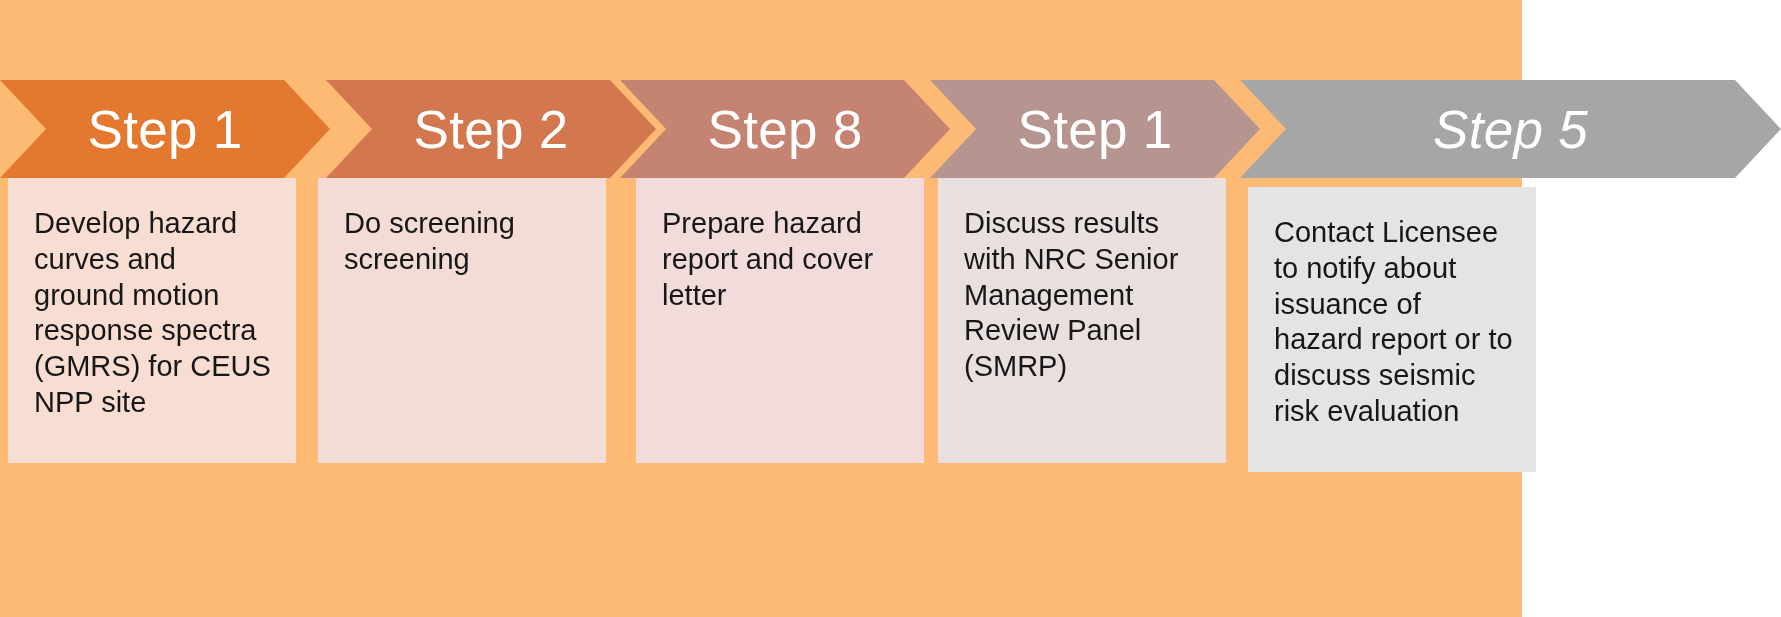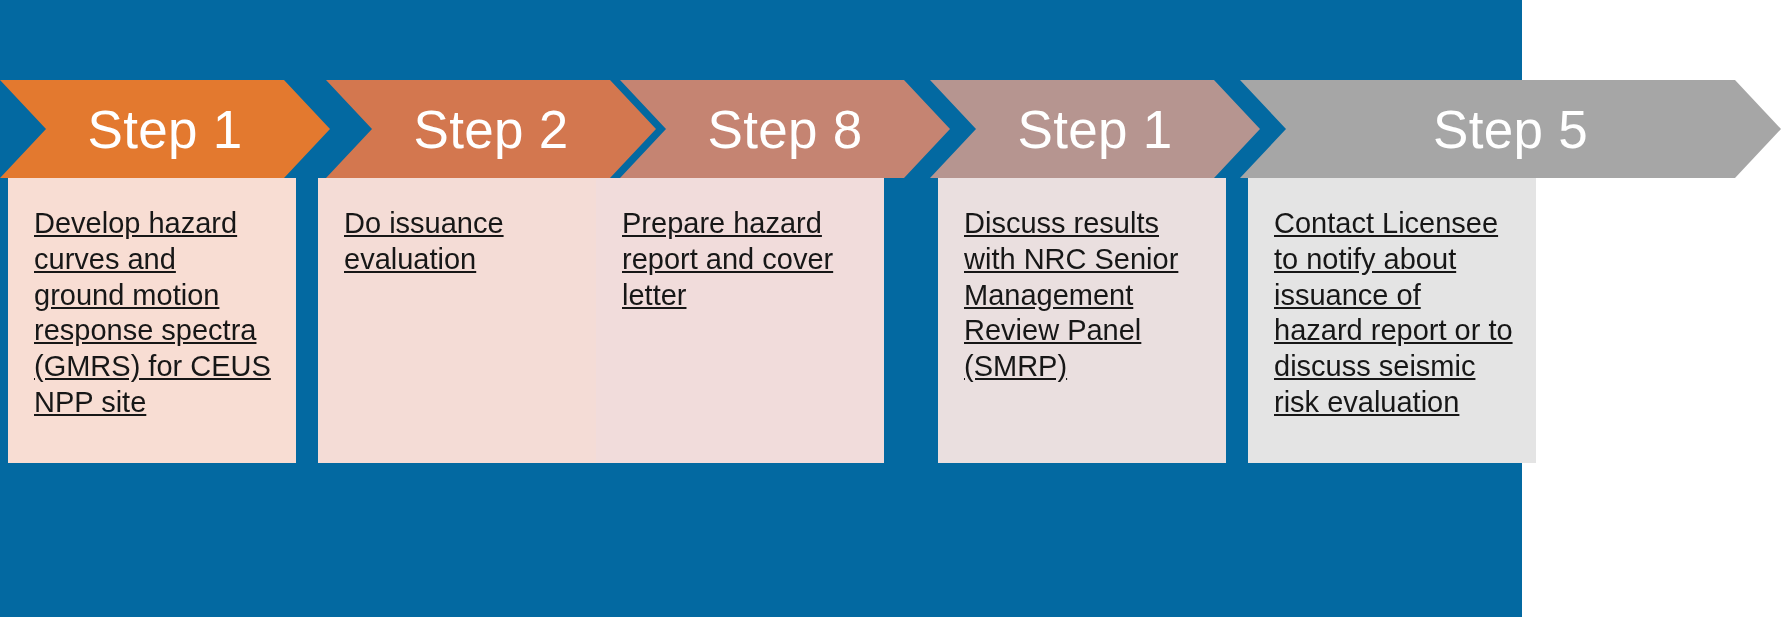--- a/index.html
+++ b/index.html
@@ -55,66 +55,65 @@
     box-sizing: border-box;
     padding: 28px 22px 10px 26px;
   }
   .body-text {
     color: #171717;
     font-size: 29px;
     line-height: 1.235;
     font-weight: 400;
     white-space: pre-line;
     text-align: left;
-    text-decoration: underline;
   }
 </style>
 </head>
 <body>
 
-<div id="diagram" style="width: 1522px; height: 617px; background: #0369a1;">
+<div id="diagram" style="width: 1522px; height: 617px; background: #fdba74;">
 
   <div class="stage">
     <div class="chev" style="left: 0px; width: 330px; background: rgb(227, 121, 47);">
       <div class="chev-label">Step 1</div>
     </div>
     <div class="body-box" style="left: 8px; width: 288px; background: rgb(248, 221, 211);">
       <div class="body-text">Develop hazard curves and ground motion response spectra (GMRS) for  CEUS NPP site</div>
     </div>
   </div>
 
   <div class="stage">
     <div class="chev" style="left: 326px; width: 330px; background: rgb(211, 119, 79);">
       <div class="chev-label">Step 2</div>
     </div>
     <div class="body-box" style="left: 318px; width: 288px; background: rgb(244, 220, 214);">
-      <div class="body-text">Do issuance evaluation</div>
+      <div class="body-text">Do screening screening</div>
     </div>
   </div>
 
   <div class="stage">
     <div class="chev" style="left: 620px; width: 330px; background: rgb(197, 132, 114);">
       <div class="chev-label">Step 8</div>
     </div>
-    <div class="body-box" style="left: 596px; width: 288px; background: rgb(241, 220, 219);">
+    <div class="body-box" style="left: 636px; width: 288px; background: rgb(241, 220, 219);">
       <div class="body-text">Prepare hazard report and cover letter</div>
     </div>
   </div>
 
   <div class="stage">
     <div class="chev" style="left: 930px; width: 330px; background: rgb(182, 149, 144);">
       <div class="chev-label">Step 1</div>
     </div>
     <div class="body-box" style="left: 938px; width: 288px; background: rgb(234, 223, 223);">
       <div class="body-text">Discuss results with NRC Senior Management Review Panel (SMRP)</div>
     </div>
   </div>
 
   <div class="stage">
-    <div class="chev" style="left: 1240px; width: 541px; background: rgb(166, 166, 166);">
+    <div class="chev" style="left: 1240px; width: 541px; background: rgb(166, 166, 166); font-style: italic;">
       <div class="chev-label">Step 5</div>
     </div>
-    <div class="body-box" style="left: 1248px; width: 288px; background: rgb(228, 228, 228);">
+    <div class="body-box" style="left: 1248px; width: 288px; background: rgb(228, 228, 228); margin-top: 9px;">
       <div class="body-text">Contact Licensee to notify about issuance of hazard report or to discuss seismic risk evaluation</div>
     </div>
   </div>
 
 </div>
 
 </body></html>

